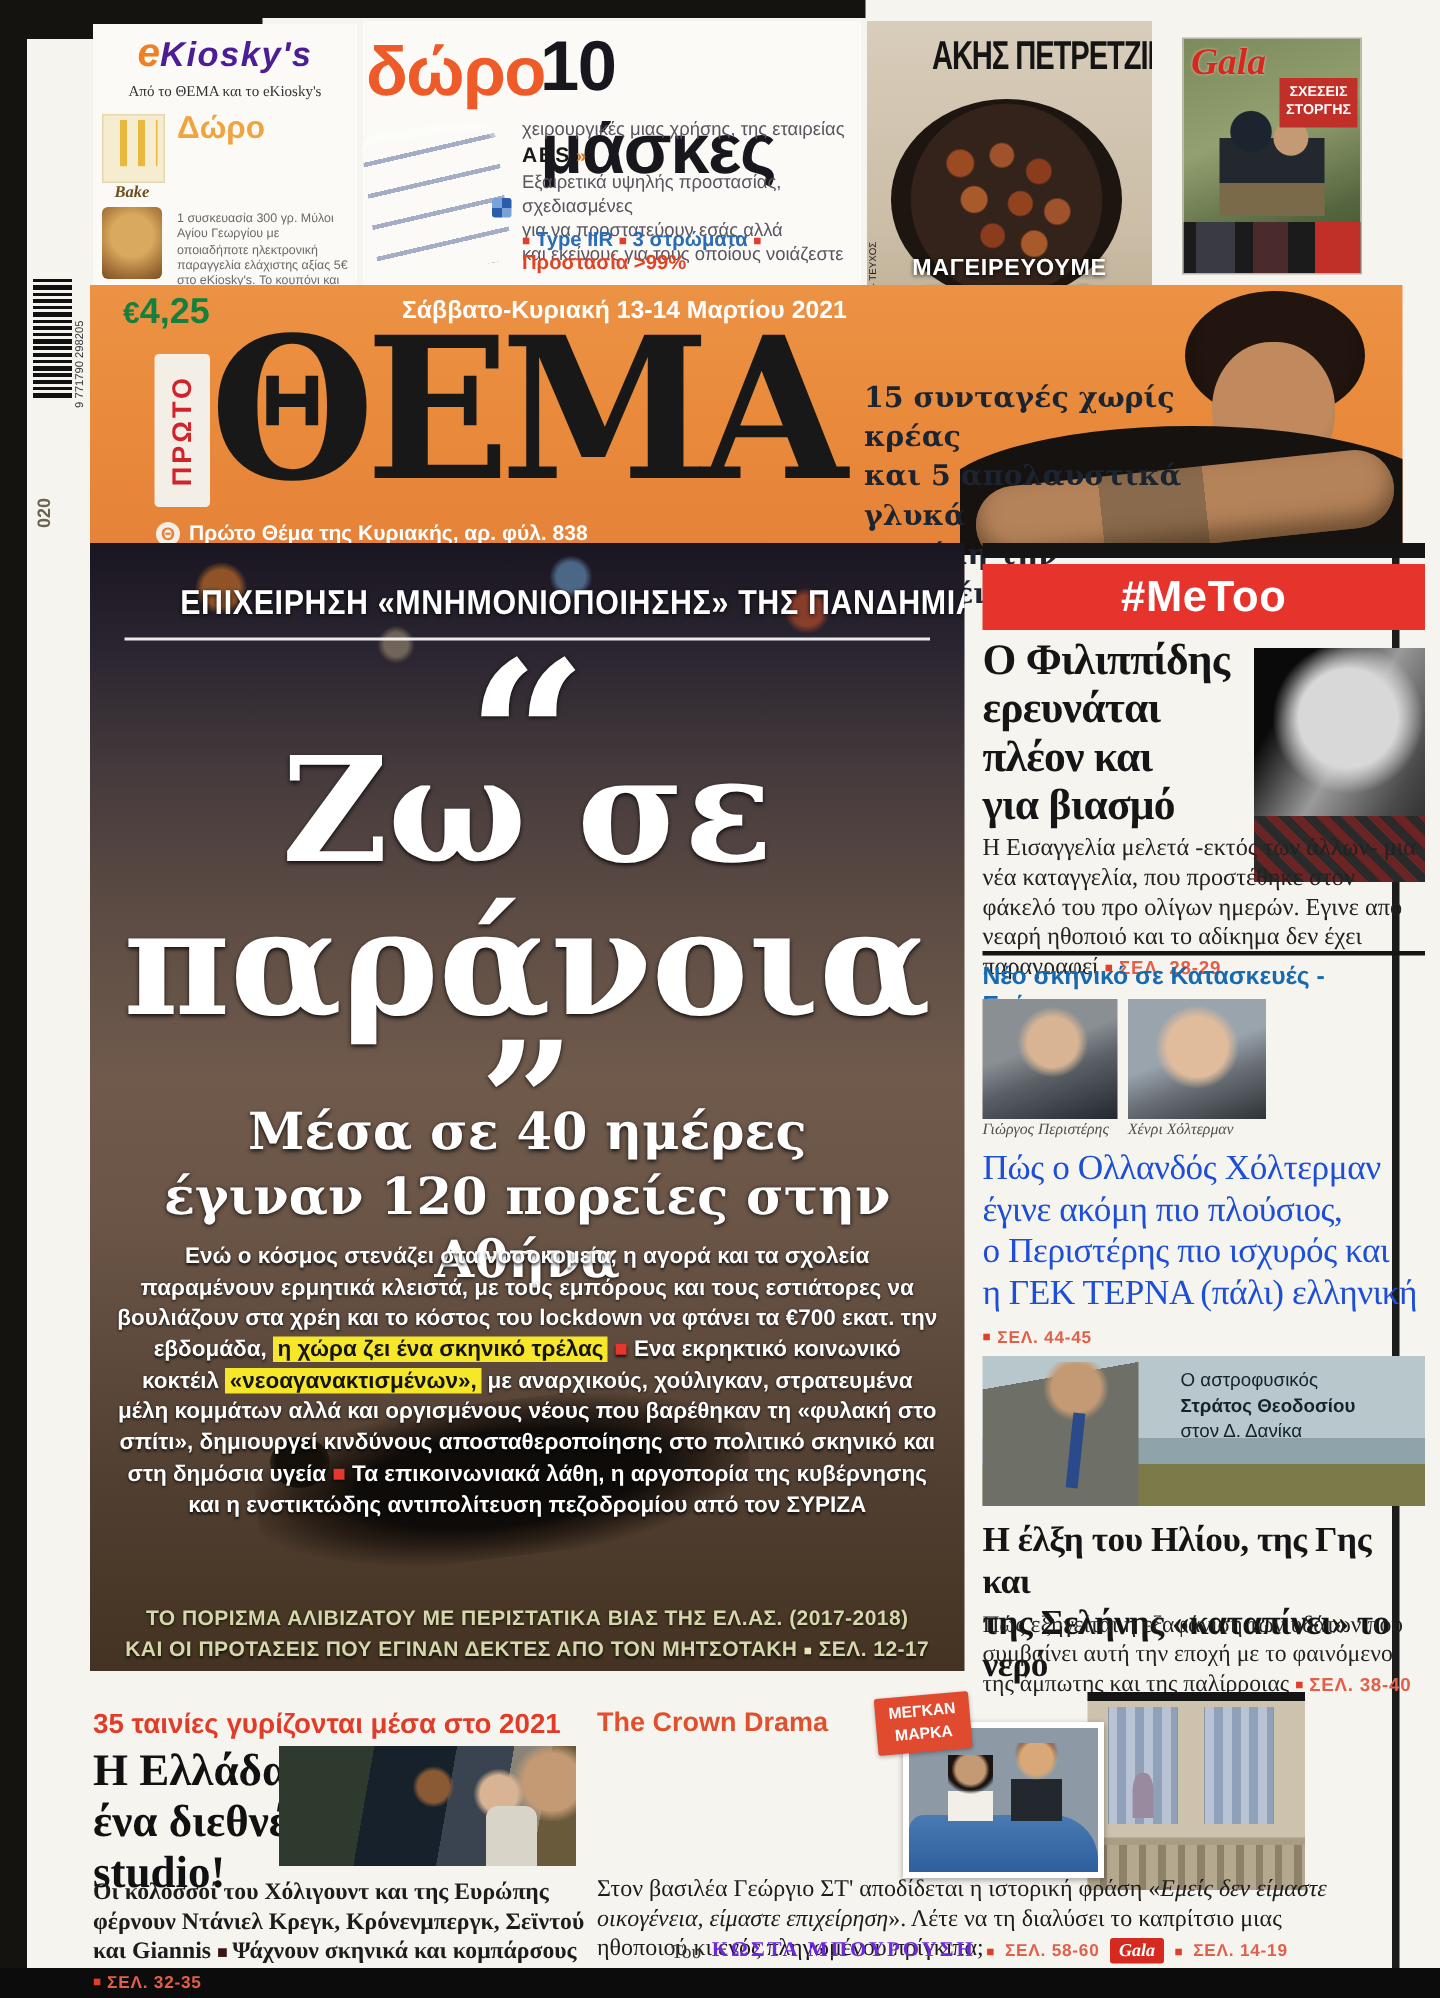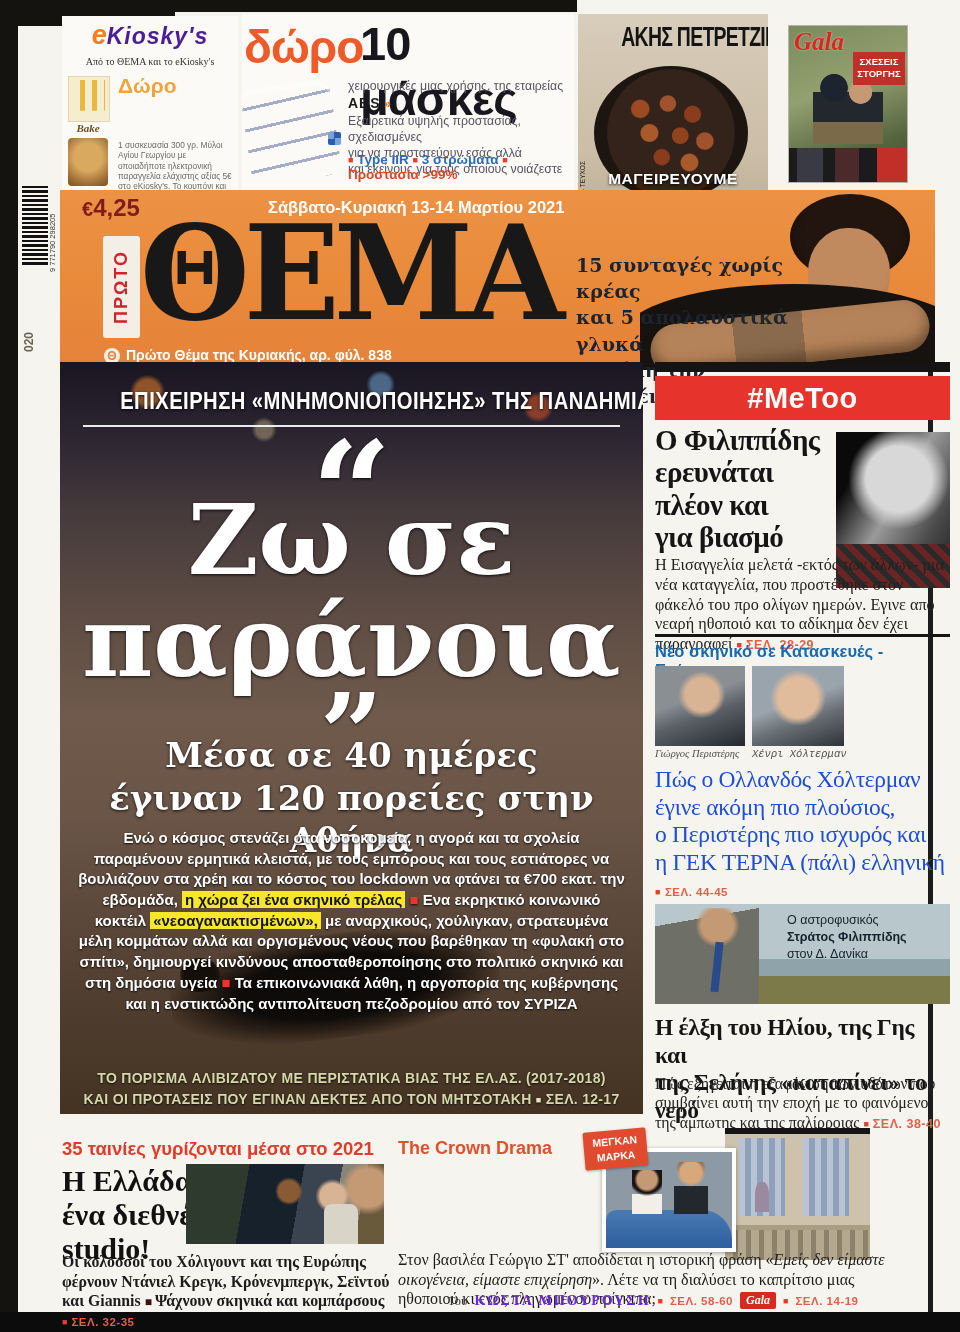--- a/index.html
+++ b/index.html
@@ -99,21 +99,21 @@
 
   <div class="abs" style="left:60px;top:190px;width:875px;height:180px;background:linear-gradient(180deg,#ec9245 0%,#e98a3b 50%,#e5823a 100%);"></div>
 
   <div class="abs" style="left:640px;top:192px;width:295px;height:178px;overflow:hidden;">
     <div class="abs" style="left:150px;top:2px;width:120px;height:86px;border-radius:50%;background:radial-gradient(circle at 50% 45%,#221510 0 60%,#160d08 100%);"></div>
     <div class="abs" style="left:168px;top:36px;width:82px;height:92px;border-radius:48%;background:radial-gradient(circle at 45% 40%,#c08a5e 0 60%,#9a6a42 100%);"></div>
     <div class="abs" style="left:-16px;top:92px;width:340px;height:100px;border-radius:50% 50% 0 0;background:#15120f;"></div>
     <div class="abs" style="left:10px;top:120px;width:280px;height:52px;border-radius:26px;transform:rotate(-6deg);background:linear-gradient(90deg,#b5835a 0 30%,#8a6a4c 30% 55%,#b5835a 55% 100%);box-shadow:inset 0 -8px 14px rgba(60,40,20,.6);"></div>
   </div>
 
-  <div class="abs" style="left:82px;top:194px;color:#7f1d1d;">
+  <div class="abs" style="left:82px;top:194px;color:#15803d;">
     <span style="font-size:20px;font-weight:600;">€</span><span style="font-size:24px;font-weight:800;">4,25</span>
   </div>
   <div class="abs" style="left:268px;top:198px;font-size:16.5px;font-weight:800;color:#fff;">Σάββατο-Κυριακή 13-14 Μαρτίου 2021</div>
   <div class="abs" style="left:103px;top:236px;width:37px;height:102px;background:#f3efe6;border-radius:3px;display:flex;align-items:center;justify-content:center;">
     <span class="vtxt" style="font-size:18px;font-weight:900;color:#d2232b;letter-spacing:2px;">ΠΡΩΤΟ</span>
   </div>
   <div class="abs dser" style="left:140px;top:200px;width:442px;font-size:126px;font-weight:900;color:#181818;letter-spacing:-6px;line-height:146px;transform:scaleY(1.04);">ΘΕΜΑ</div>
   <div class="abs" style="left:104px;top:347px;color:#fff;font-weight:800;font-size:14px;">
     <span style="display:inline-block;width:16px;height:16px;border-radius:50%;background:#f3efe6;color:#e5823a;text-align:center;line-height:16px;font-size:12px;margin-right:6px;">Θ</span><span>Πρώτο Θέμα της Κυριακής, αρ. φύλ. 838</span>
   </div>
@@ -179,37 +179,37 @@
   <div class="abs" style="left:655px;top:642px;width:295px;font-size:16.5px;font-weight:800;color:#176ab0;">Νέο σκηνικό σε Κατασκευές - Ενέργεια</div>
 
   <div class="abs" style="left:655px;top:666px;width:90px;height:80px;background:
       radial-gradient(circle at 52% 36%,#d8b494 0 24%,transparent 34%),
       linear-gradient(160deg,#8a8f94 0 40%,#5a6066 60%,#23282e 100%);"></div>
   <div class="abs" style="left:752px;top:666px;width:92px;height:80px;background:
       radial-gradient(circle at 50% 40%,#e0bc9c 0 30%,transparent 42%),
       linear-gradient(160deg,#9aa4ad 0 45%,#6a7076 65%,#2e3338 100%);"></div>
   <div class="abs ser" style="left:655px;top:748px;width:295px;font-size:10.5px;font-style:italic;color:#50504a;">
     <span>Γιώργος Περιστέρης</span>
-    <span style="position:absolute;left:97px;font-family:Liberation Mono, monospace;">Χένρι Χόλτερμαν</span>
+    <span style="position:absolute;left:97px;">Χένρι Χόλτερμαν</span>
   </div>
   <div class="abs ser pre" style="left:655px;top:766px;width:295px;font-size:23.5px;font-weight:400;color:#1d4ed8;line-height:1.18;letter-spacing:-.3px;">Πώς ο Ολλανδός Χόλτερμαν
 έγινε ακόμη πιο πλούσιος,
 ο Περιστέρης πιο ισχυρός και
 η ΓΕΚ ΤΕΡΝΑ (πάλι) ελληνική</div>
   <div class="abs" style="left:655px;top:882px;">
     <span class="pgb">■</span>
     <span class="pg" style="font-size:11.5px;">ΣΕΛ. 44-45</span>
   </div>
 
   <div class="abs" style="left:655px;top:904px;width:295px;height:100px;overflow:hidden;background:linear-gradient(180deg,#b8c7cc 0 55%,#8fa3ab 55% 72%,#7d7a4a 72% 100%);">
     <div class="abs" style="left:0;top:4px;width:104px;height:96px;background:radial-gradient(circle at 60% 18%,#c49a74 0 16%,transparent 22%),linear-gradient(170deg,transparent 0 16%,#6e6f66 16% 100%);"></div>
     <div class="abs" style="left:58px;top:38px;width:8px;height:50px;background:#2a4a8c;transform:rotate(6deg);"></div>
     <div class="abs" style="left:132px;top:8px;width:160px;font-size:12.5px;color:#13222b;line-height:1.35;">
       <div>Ο αστροφυσικός</div>
-      <div style="font-weight:800;">Στράτος Φιλιππίδης</div>
+      <div style="font-weight:800;">Στράτος Θεοδοσίου</div>
       <div>στον Δ. Δανίκα</div>
     </div>
   </div>
   <div class="abs ser pre" style="left:655px;top:1014px;width:295px;font-size:23.5px;font-weight:900;color:#151515;line-height:1.18;letter-spacing:-.3px;">Η έλξη του Ηλίου, της Γης και
 της Σελήνης «καταπίνει» το νερό</div>
   <div class="abs ser" style="left:655px;top:1074px;width:295px;font-size:15.8px;color:#222;line-height:1.22;">
     <span>Πώς εξηγείται η εξαφάνιση των υδάτων που συμβαίνει αυτή την εποχή με το φαινόμενο της άμπωτης και της παλίρροιας</span>
     <span class="pgb">■</span>
     <span class="pg">ΣΕΛ. 38-40</span>
   </div>

